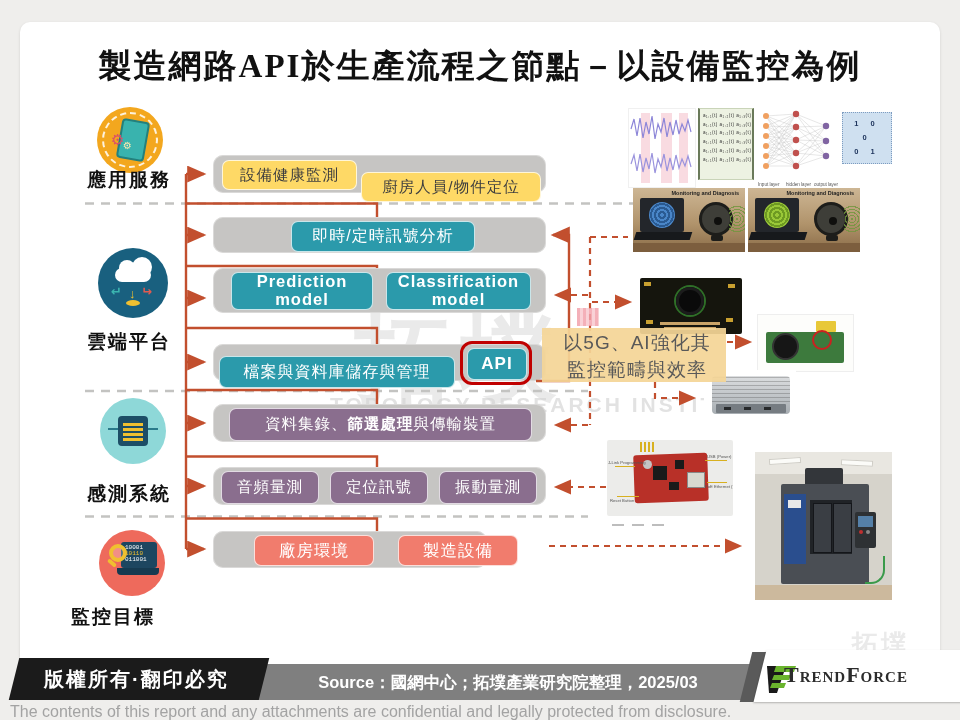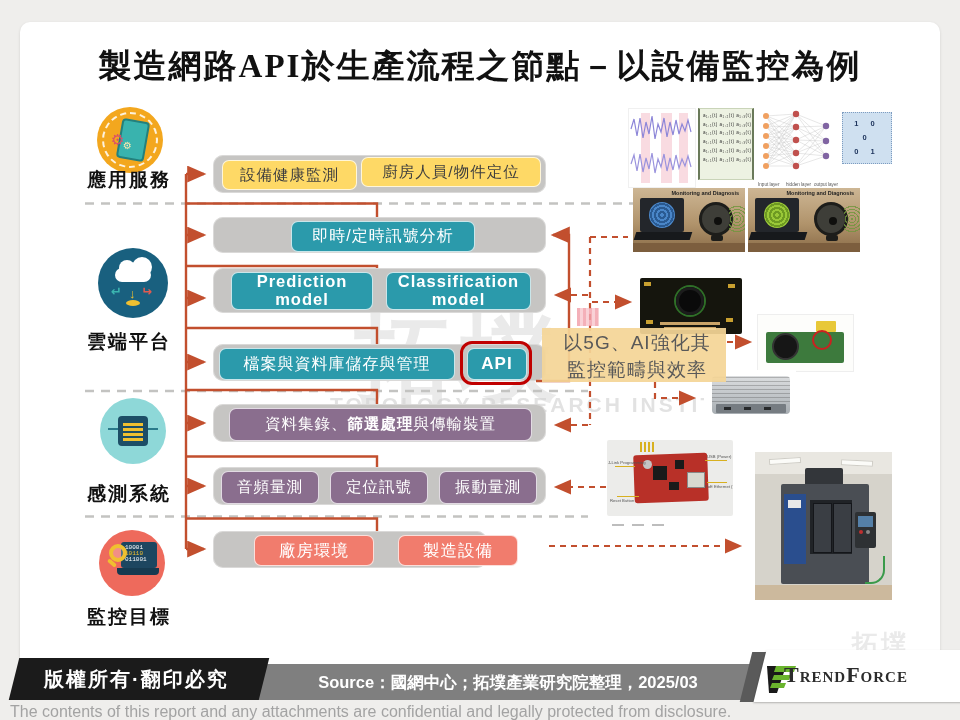--- a/index.html
+++ b/index.html
@@ -188,21 +188,21 @@
   <div class="abs circ" style="left:99px;top:530px;width:66px;height:66px;background:#ee6a5c;">
     <div class="abs" style="left:22px;top:12px;width:36px;height:26px;background:#1d4660;border-radius:3px;padding:3px 0 0 4px;box-sizing:border-box;">
       <div style="font-family:'Liberation Mono','DejaVu Sans Mono',monospace;font-size:6px;line-height:6px;color:#fff;">10001</div>
       <div style="font-family:'Liberation Mono','DejaVu Sans Mono',monospace;font-size:6px;line-height:6px;color:#f0c030;">10110</div>
       <div style="font-family:'Liberation Mono','DejaVu Sans Mono',monospace;font-size:6px;line-height:6px;color:#fff;">011001</div>
     </div>
     <div class="abs" style="left:18px;top:38px;width:42px;height:7px;background:#163a50;border-radius:0 0 4px 4px;"></div>
     <div class="abs circ" style="left:10px;top:14px;width:18px;height:18px;border:4px solid #f0c030;box-sizing:border-box;background:rgba(255,255,255,.25);"></div>
     <div class="abs" style="left:8px;top:31px;width:10px;height:4px;background:#f0c030;border-radius:2px;transform:rotate(40deg);"></div>
   </div>
-  <div class="abs stage-label" style="left:87px;top:604px;">監控目標</div>
+  <div class="abs stage-label" style="left:71px;top:604px;">監控目標</div>
 
   <div class="fig" style="left:628px;top:108px;width:66px;height:78px;background:#fff;border:1px solid #f0f0f0;">
     <svg width="66" height="78">
       <rect x="12" y="4" width="9" height="70" fill="#f6ccd4" opacity="0.7"></rect>
       <rect x="32" y="4" width="11" height="70" fill="#f6ccd4" opacity="0.7"></rect>
       <rect x="50" y="4" width="9" height="70" fill="#f6ccd4" opacity="0.7"></rect>
       <polyline fill="none" stroke="#8d86d8" stroke-width="1.2" points="2,20 5,10 8,27 11,9 14,29 17,13 20,25 23,7 26,30 29,15 32,23 35,9 38,28 41,13 44,26 47,11 50,25 53,15 56,22 59,11 62,23"></polyline>
       <polyline fill="none" stroke="#9a93dd" stroke-width="1.2" points="2,55 5,46 8,62 11,45 14,63 17,49 20,60 23,44 26,64 29,50 32,58 35,45 38,62 41,49 44,61 47,46 50,59 53,50 56,57 59,47 62,58"></polyline>
     </svg>
   </div>
@@ -339,34 +339,34 @@
     <div class="pendant"></div>
     <div class="pscreen"></div>
     <div class="pbtn" style="left:104px;top:78px;background:#c03030;"></div>
     <div class="pbtn" style="left:111px;top:78px;background:#888;"></div>
     <div class="hose"></div>
     <div class="floor"></div>
   </div>
 
   <div class="row" style="left:213px;top:155px;width:333px;height:38px;">
     <div class="box yellow" style="left:9px;top:5px;width:133px;height:28px;">設備健康監測</div>
-    <div class="box yellow" style="left:148px;top:2px;width:178px;height:28px;">廚房人員/物件定位</div>
+    <div class="box yellow" style="left:148px;top:17px;width:178px;height:28px;">廚房人員/物件定位</div>
   </div>
 
   <div class="row" style="left:213px;top:217px;width:333px;height:36px;">
     <div class="box teal" style="left:78px;top:4px;width:182px;height:29px;">即時/定時訊號分析</div>
   </div>
 
   <div class="row" style="left:213px;top:268px;width:333px;height:45px;">
     <div class="box teal en" style="left:18px;top:4px;width:142px;height:38px;">Prediction model</div>
     <div class="box teal en" style="left:173px;top:4px;width:145px;height:38px;">Classification model</div>
   </div>
 
   <div class="row" style="left:213px;top:344px;width:333px;height:37px;">
-    <div class="box teal" style="left:6px;top:4px;width:234px;height:30px;">檔案與資料庫儲存與管理</div>
+    <div class="box teal" style="left:6px;top:12px;width:234px;height:30px;">檔案與資料庫儲存與管理</div>
     <div class="box teal" style="left:254px;top:4px;width:58px;height:30px;font-weight:bold;font-size:17px;">API</div>
   </div>
   <div class="abs" id="api-ring"></div>
 
   <div class="row" style="left:213px;top:404px;width:333px;height:38px;">
     <div class="box purple" style="left:16px;top:4px;width:301px;height:31px;">
       <span>資料集錄、</span>
         <span style="font-weight:bold;">篩選處理</span>
         <span>與傳輸裝置</span>
     </div>

